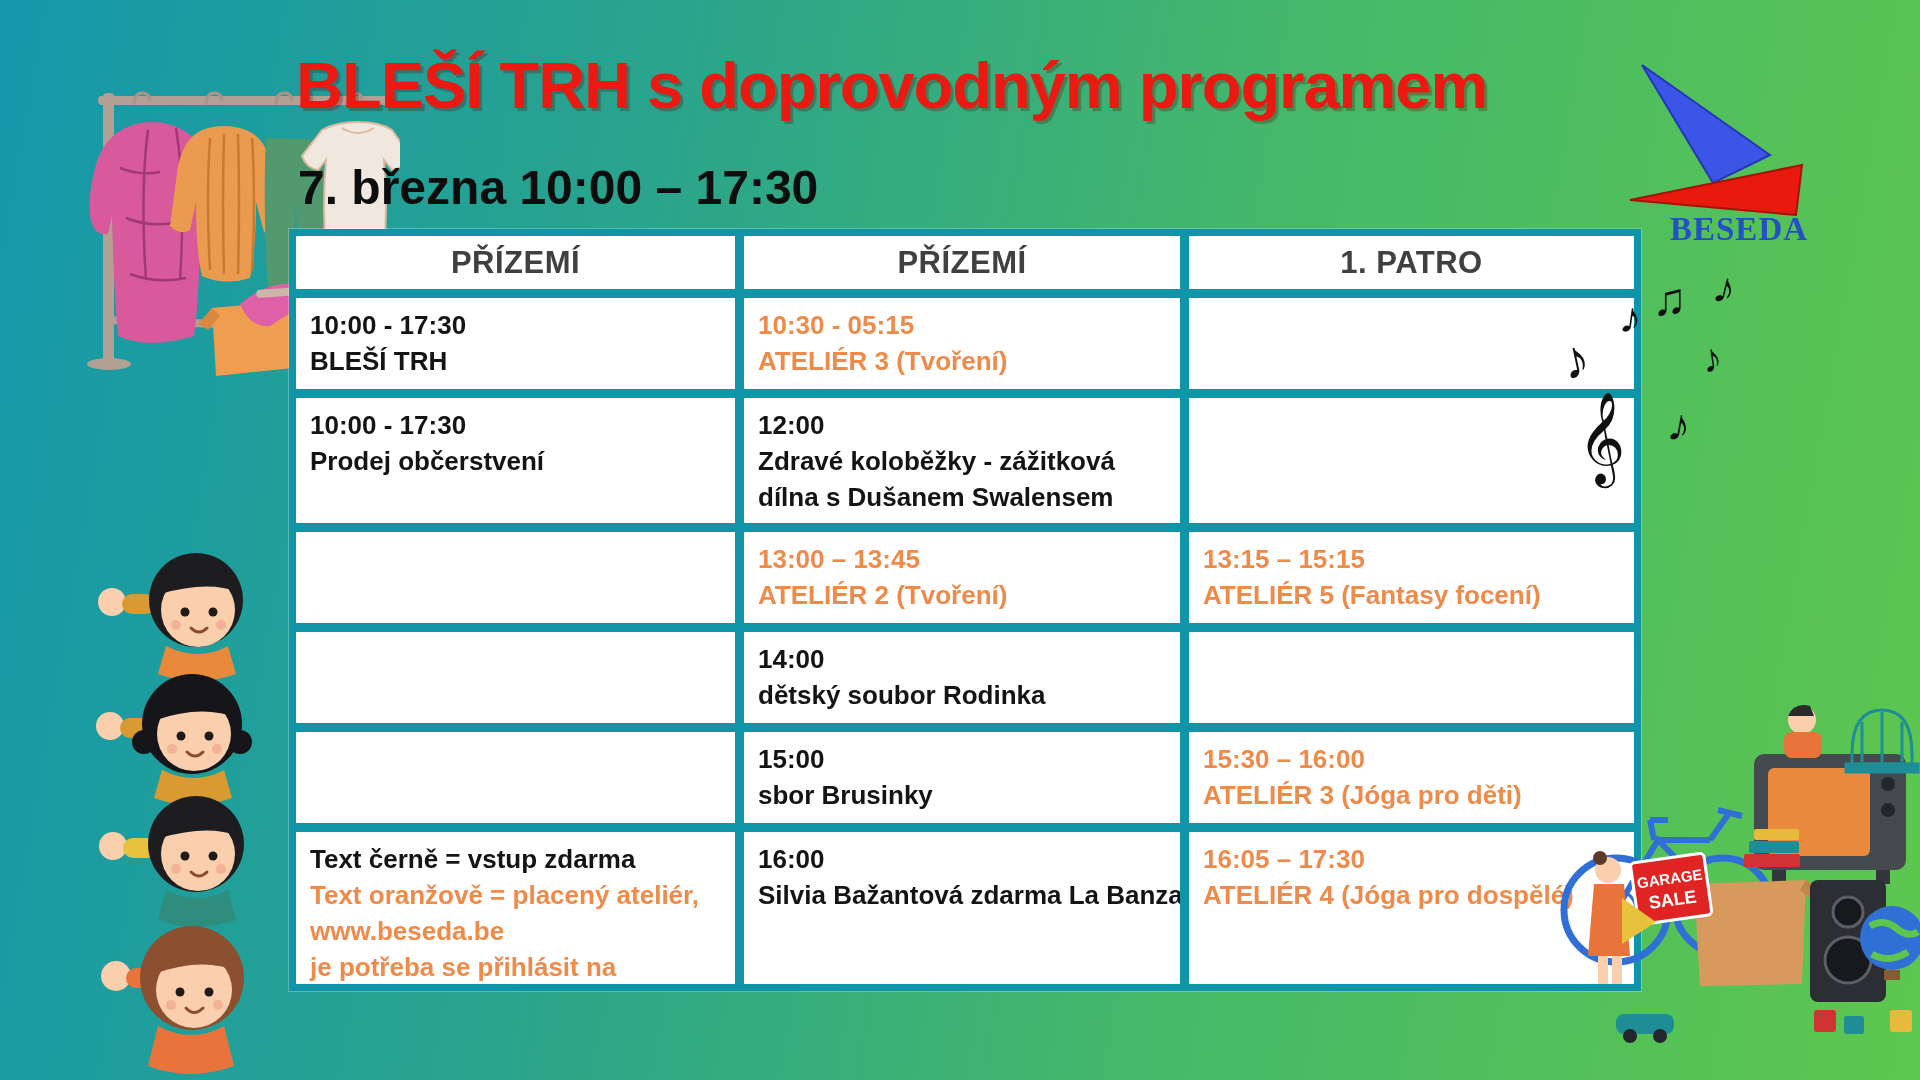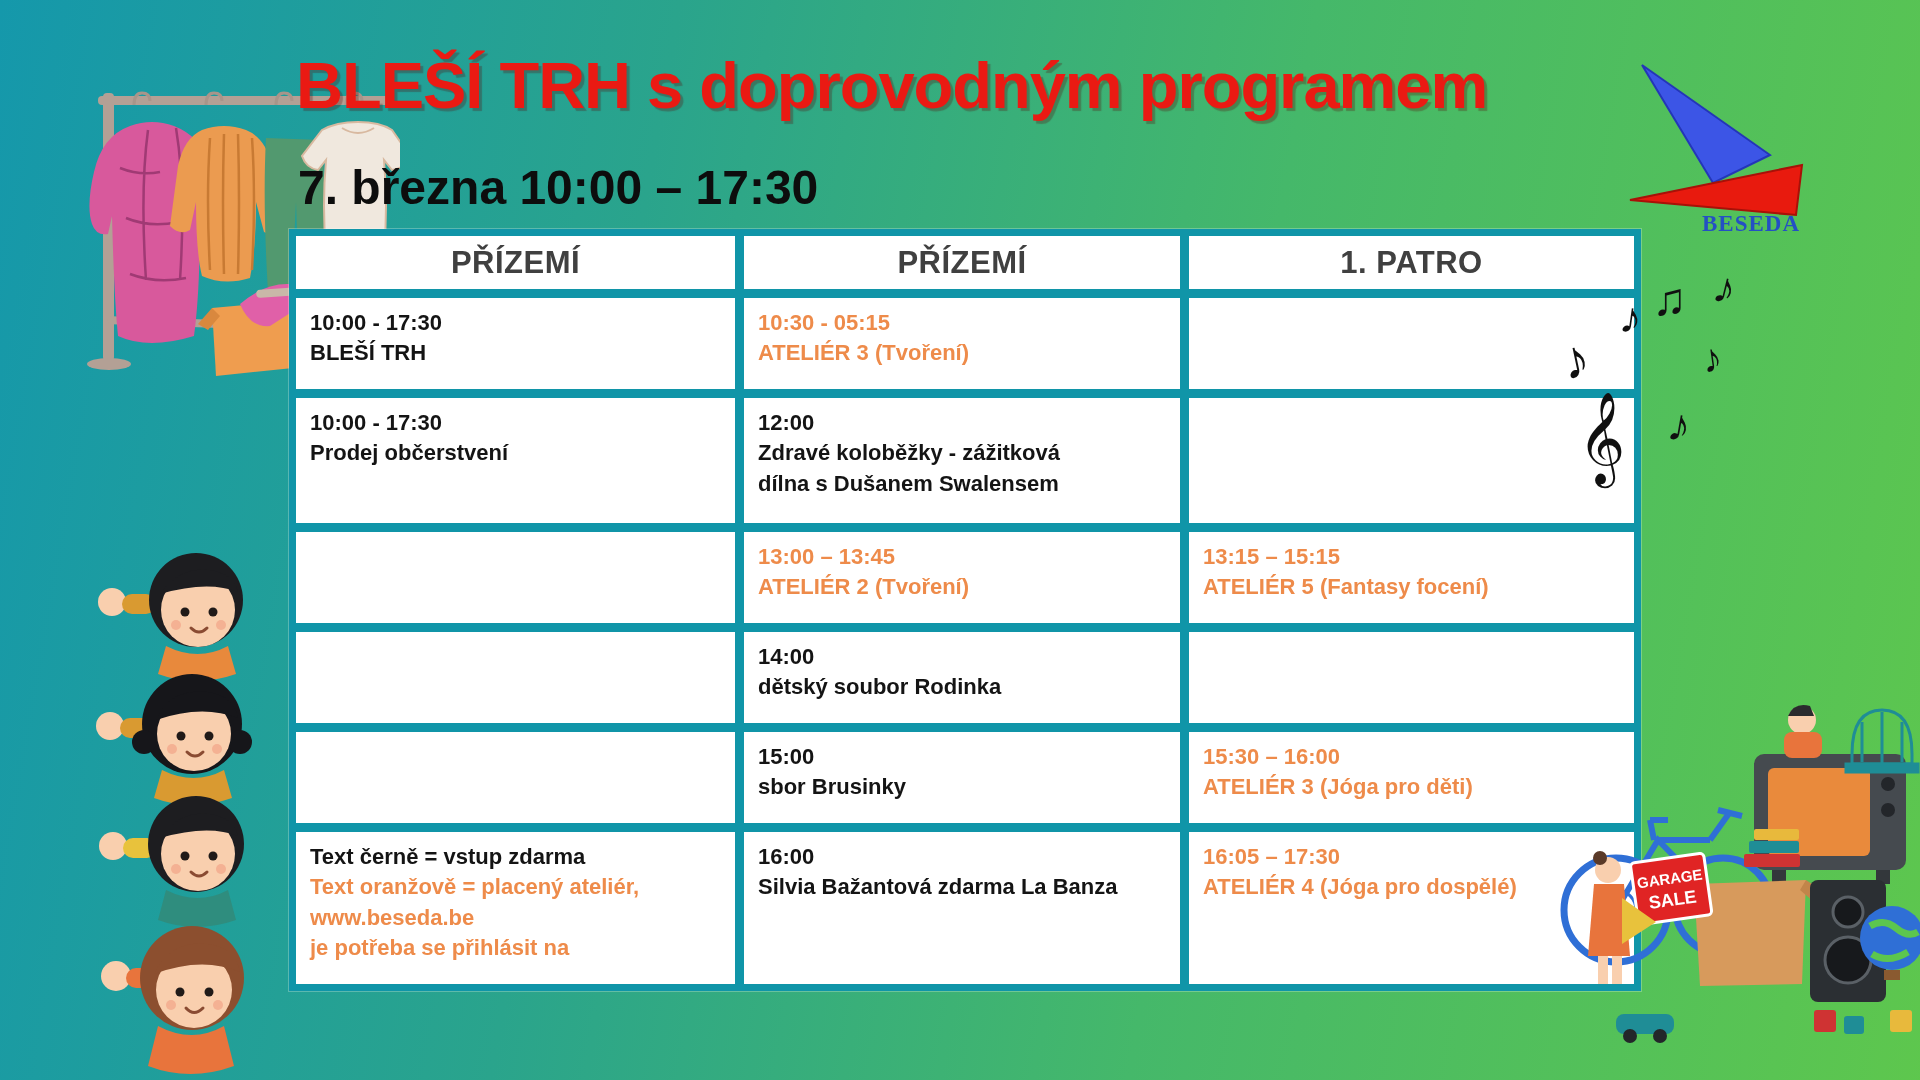--- a/index.html
+++ b/index.html
@@ -11,29 +11,29 @@
   .title{left:296px;top:52px;width:1400px;font-size:65px;font-weight:800;letter-spacing:-1px;
          color:#ea1a13;line-height:1.05;text-shadow:3px 3px 1px rgba(90,0,0,.28);white-space:nowrap;}
   .date{left:298px;top:160px;font-size:48px;font-weight:800;color:#0d0d0d;white-space:nowrap;}
 
   .schedule{left:289px;top:229px;display:grid;
             grid-template-columns:439px 436px 445px;
             grid-template-rows:53px 91px 125px 91px 91px 91px 152px;
             gap:9px;background:#1095a8;padding:7px;box-shadow:0 0 0 1px rgba(255,255,255,.25);}
   .th{background:#fff;display:flex;align-items:center;justify-content:center;
       font-size:31px;font-weight:800;letter-spacing:.5px;color:#404040;}
-  .td{background:#fff;padding:10px 10px 6px 14px;font-size:22px;font-weight:700;
+  .td{background:#fff;padding:10px 10px 6px 14px;font-size:26px;font-weight:700;
       line-height:1.38;color:#141414;overflow:hidden;}
   .td .ln{white-space:nowrap;}
   .td .orange{color:#ee8b4a;}
 
   .note{color:#101010;line-height:1;user-select:none;}
 
   .logo-text{font-family:"Liberation Serif","DejaVu Serif",serif;font-weight:700;
-             font-size:23px;color:#2450c4;letter-spacing:1px;margin-left:32px;}
+             font-size:33px;color:#2450c4;letter-spacing:1px;}
 
   svg{display:block;}
 </style>
 </head>
 <body>
 
 <div class="canvas">
 
   <svg class="abs" style="left:70px;top:68px;" width="330" height="320" viewBox="0 0 330 320">
     <rect x="33" y="25" width="11" height="268" rx="4" fill="#b3a095"></rect>

